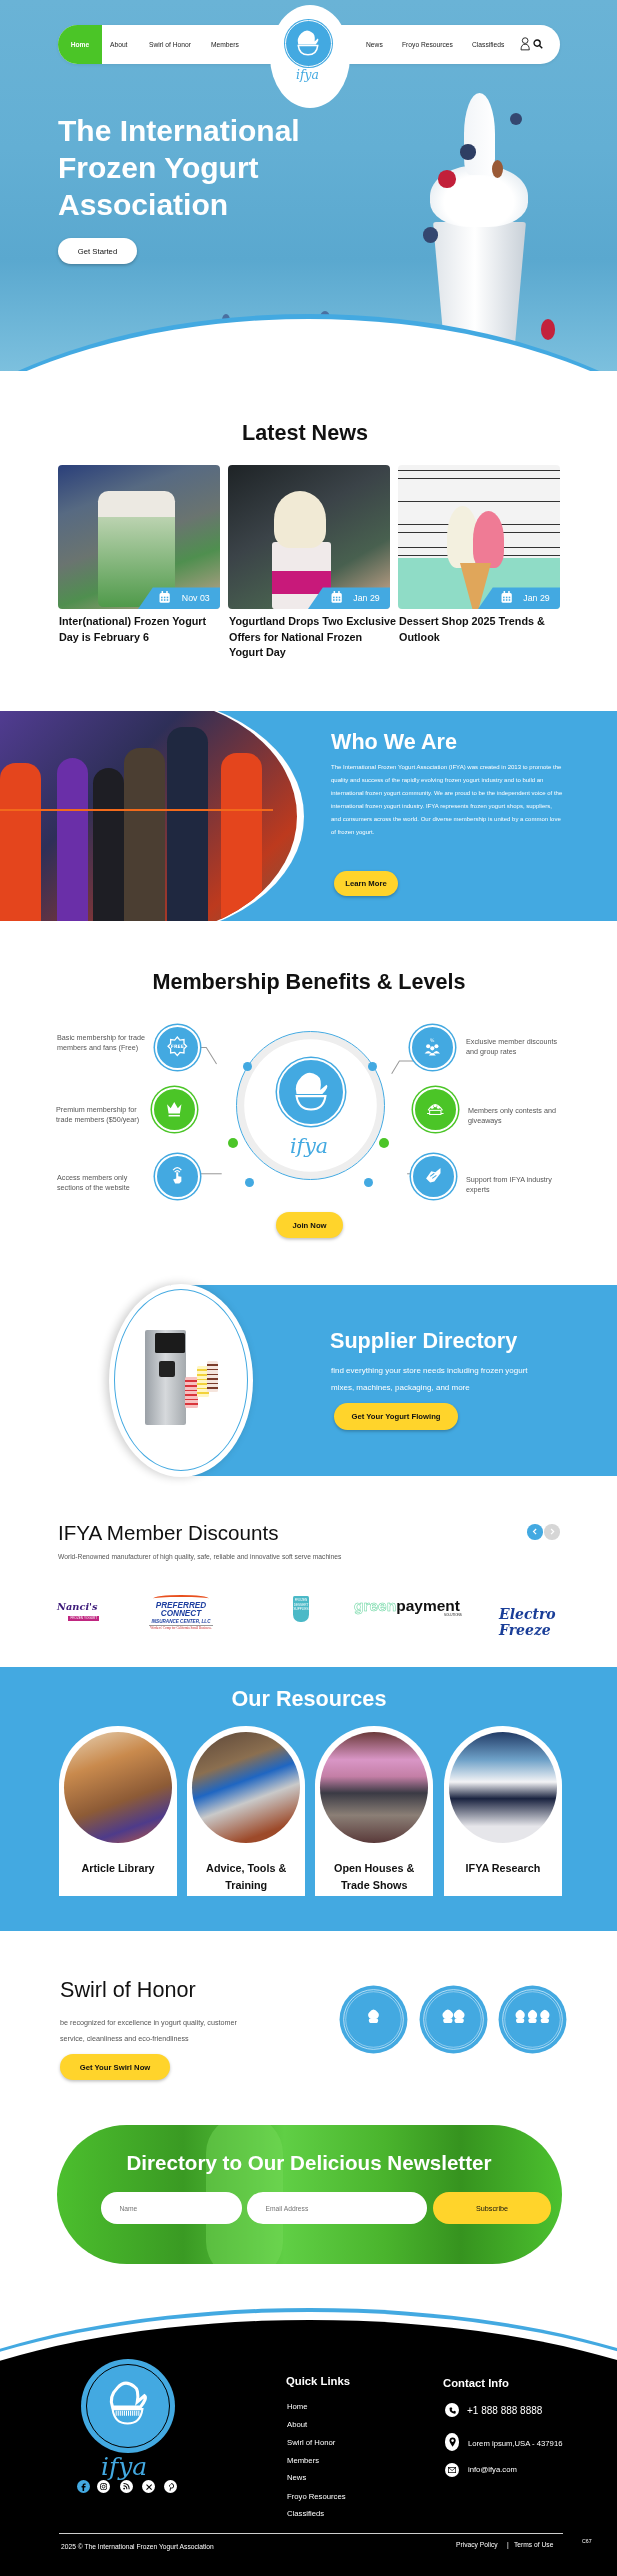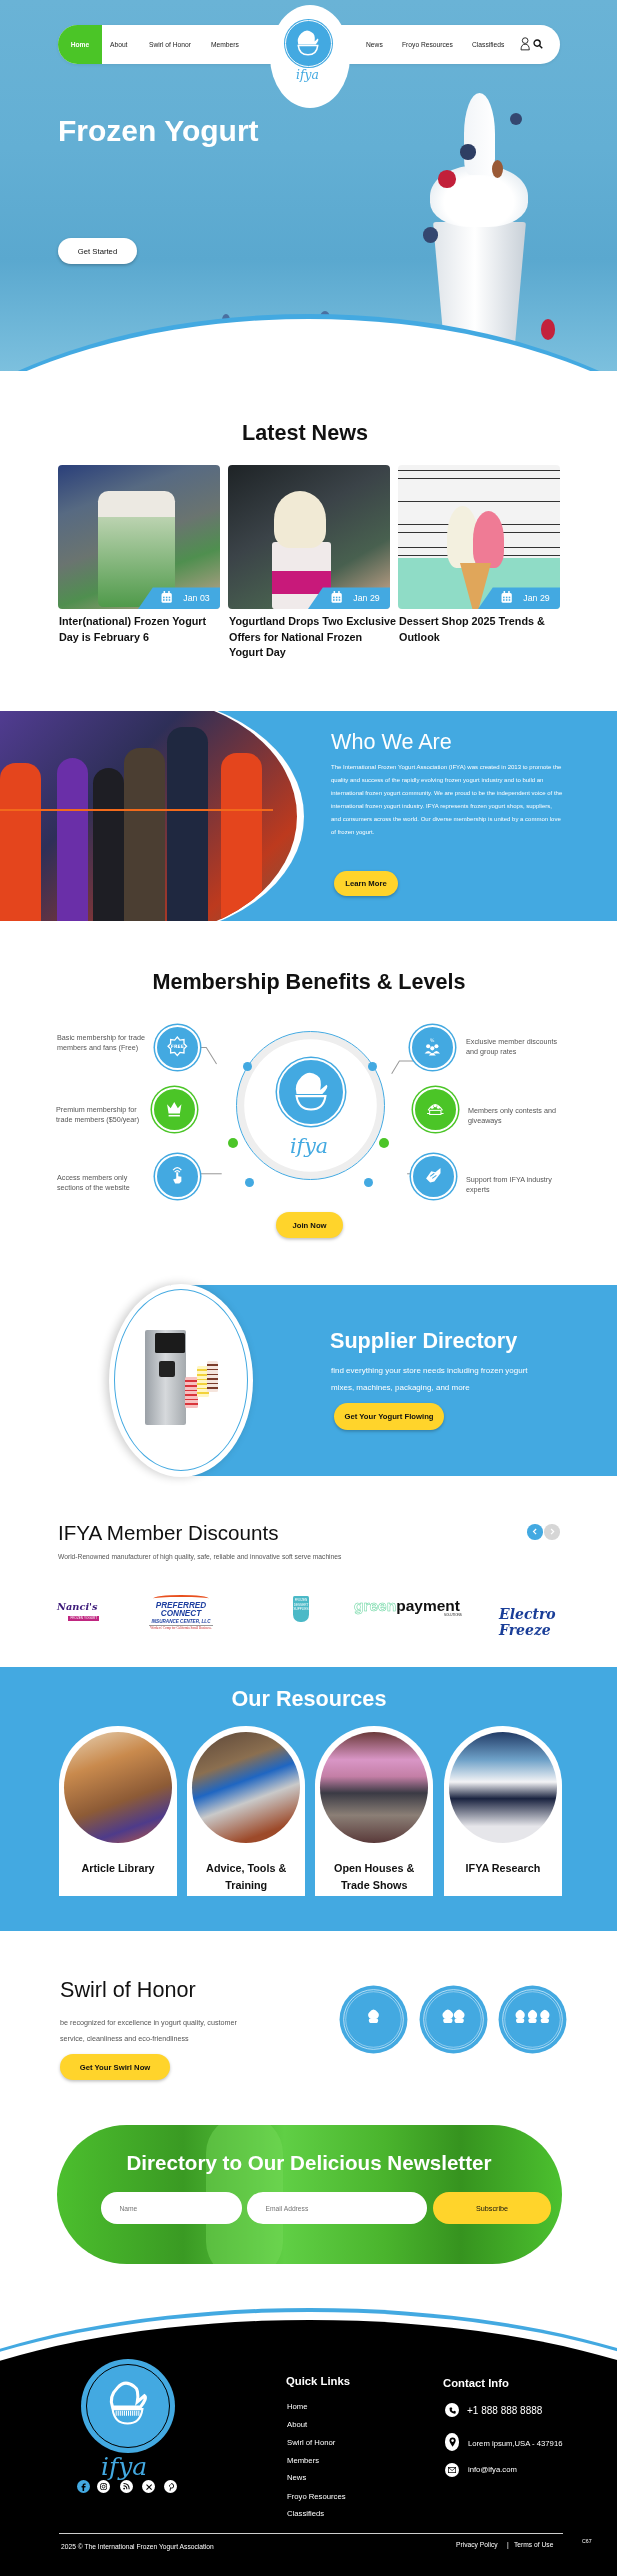--- a/index.html
+++ b/index.html
@@ -49,21 +49,23 @@
     <div class="abs" style="left:0;top:0;width:8.2px;height:12.4px;border-radius:50%;background:#4a6fa0"></div>
     <div class="abs" style="left:41px;top:5.2px;width:10.3px;height:14.4px;border-radius:50%;background:#3e5d8c"></div>
     <div class="abs" style="left:98px;top:-2.6px;width:10.3px;height:14.4px;border-radius:50%;background:#4a6fa0"></div>
     <div class="abs" style="left:116px;top:5.2px;width:12.4px;height:20.6px;border-radius:50%;background:#b4213d"></div>
     <div class="abs" style="left:131px;top:7.7px;width:13.4px;height:23px;border-radius:50%;background:#d0263e"></div>
     <div class="abs" style="left:319px;top:5.2px;width:14.4px;height:20.6px;border-radius:50%;background:#c3223c"></div>
   </div>
   <div class="hero-curve"></div>
 
   <div class="abs hero-title">
+    <div>The International</div>
     <div>Frozen Yogurt</div>
+    <div>Association</div>
   </div>
   <div class="abs btn-white">Get Started</div>
 </section>
 
 <nav class="abs nav">
   <div class="abs nav-home">Home</div>
   <div class="abs nav-item" style="left:52px">About</div>
   <div class="abs nav-item" style="left:91px">Swirl of Honor</div>
   <div class="abs nav-item" style="left:153px">Members</div>
   <div class="abs nav-item" style="left:308px">News</div>
@@ -102,21 +104,21 @@
           <rect x="14" y="0" width="3" height="7" fill="#fff"></rect>
           <g fill="#43a9e1">
             <rect x="4" y="11" width="3" height="3"></rect>
             <rect x="9.5" y="11" width="3" height="3"></rect>
             <rect x="15" y="11" width="3" height="3"></rect>
             <rect x="4" y="16" width="3" height="3"></rect>
             <rect x="9.5" y="16" width="3" height="3"></rect>
             <rect x="15" y="16" width="3" height="3"></rect>
           </g>
         </svg></span>
-    <span>Jan 03</span>
+    <span>Nov 03</span>
   </div>
 </div>
 <div class="abs news-card" style="left:228px;background:linear-gradient(150deg,#1e2326 0%,#3b4348 40%,#48604f 70%,#d8ad92 100%)">
   <div class="abs" style="left:44px;top:77px;width:59px;height:67px;background:#f0eaea;border-radius:3.1px"></div>
   <div class="abs" style="left:44px;top:106px;width:59px;height:23px;background:#c8197a"></div>
   <div class="abs" style="left:46px;top:26px;width:52px;height:57px;border-radius:50% 50% 30% 30%;background:#f1ead5"></div>
   <div class="abs date-tag">
     <span><svg width="11.3" height="12.4" viewBox="0 0 22 24">
           <rect x="1" y="4" width="20" height="19" rx="3" fill="#fff"></rect>
           <rect x="5" y="0" width="3" height="7" fill="#fff"></rect>
@@ -164,21 +166,21 @@
   <div class="abs who-photo" style="top:-15.5px;height:241px">
     <div class="abs" style="left:31px;top:67px;width:41px;height:170px;background:#e4451d;border-radius:15.5px 15.5px 0 0"></div>
     <div class="abs" style="left:88px;top:62px;width:31px;height:170px;background:#6a2fa8;border-radius:15.5px 15.5px 0 0"></div>
     <div class="abs" style="left:124px;top:72px;width:31px;height:165px;background:#1e1e24;border-radius:15.5px 15.5px 0 0"></div>
     <div class="abs" style="left:155px;top:52px;width:41px;height:185px;background:#4b3e32;border-radius:15.5px 15.5px 0 0"></div>
     <div class="abs" style="left:198px;top:31px;width:41px;height:206px;background:#1f2840;border-radius:15.5px 15.5px 0 0"></div>
     <div class="abs" style="left:252px;top:57px;width:41px;height:180px;background:#e4451d;border-radius:15.5px 15.5px 0 0"></div>
     <div class="abs" style="left:31px;top:113px;width:273px;height:2.6px;background:#f26a1b"></div>
   </div>
 </div>
-<h2 class="abs" style="left:331px;top:729px;font-size:21.6px;color:#fff;font-weight:normal">Who We Are</h2>
+<h2 class="abs" style="left:331px;top:729px;font-size:21.6px;color:#fff;font-weight:bold">Who We Are</h2>
 <p class="abs" style="left:331px;top:761px;width:232px;font-size:6px;line-height:13px;color:#fff">The International Frozen Yogurt Association (IFYA) was created in 2013 to promote the quality and success of the rapidly evolving frozen yogurt industry and to build an international frozen yogurt community.  We are proud to be the independent voice of the international frozen yogurt industry. IFYA represents frozen yogurt shops, suppliers, and consumers across the world. Our diverse membership is united by a common love of frozen yogurt.</p>
 <div class="abs btn-yellow" style="left:334px;top:871px;width:64px;height:25px;font-size:7.7px">Learn More</div>
 
 <h2 class="abs sec-title" style="left:0;top:969px;width:618px">Membership Benefits &amp; Levels</h2>
 
 <svg class="abs" style="left:0;top:1010px" width="618" height="206" viewBox="0 0 1199 400">
   <g stroke="#9a9a9a" stroke-width="2" fill="none">
     <polyline points="375,73 400,73 420,105"></polyline>
     <polyline points="375,318 430,318"></polyline>
     <polyline points="380,544 405,544 425,512"></polyline>
@@ -264,21 +266,21 @@
   <div class="abs" style="left:36px;top:46px;width:41px;height:95px;background:linear-gradient(90deg,#9aa0a6,#d6d9dc 50%,#a5aaae);border-radius:2.1px">
     <div class="abs" style="left:10.3px;top:3.1px;width:30px;height:19.6px;background:#1b1b1b;border-radius:1.5px"></div>
     <div class="abs" style="left:14.4px;top:31px;width:15.5px;height:15.5px;background:#222;border-radius:2.1px"></div>
   </div>
   <div class="abs" style="left:76px;top:93px;width:13.4px;height:31px;background:repeating-linear-gradient(0deg,#f7c0c0 0 3.1px,#d9343a 3.1px 4.6px);border-radius:1.5px"></div>
   <div class="abs" style="left:88px;top:82px;width:12.4px;height:31px;background:repeating-linear-gradient(0deg,#fff6c2 0 3.1px,#f2d23b 3.1px 4.6px);border-radius:1.5px"></div>
   <div class="abs" style="left:98px;top:77px;width:11.3px;height:31px;background:repeating-linear-gradient(0deg,#f5e5dd 0 3.1px,#7a3b2a 3.1px 4.6px);border-radius:1.5px"></div>
 </div>
 <h2 class="abs" style="left:330px;top:1328px;font-size:21.6px;color:#fff;font-weight:bold">Supplier Directory</h2>
 <p class="abs" style="left:331px;top:1362px;width:216px;font-size:8px;line-height:17px;color:#fff">find everything your store needs including frozen yogurt mixes, machines, packaging, and more</p>
-<div class="abs btn-yellow" style="left:334px;top:1403px;width:110px;height:27px;font-size:7.7px">Get Your Yogurt Flowing</div>
+<div class="abs btn-yellow" style="left:334px;top:1403px;width:124px;height:27px;font-size:7.7px">Get Your Yogurt Flowing</div>
 
 <h2 class="abs" style="left:58px;top:1521px;font-size:20.6px;font-weight:normal;color:#111">IFYA Member Discounts</h2>
 <p class="abs" style="left:58px;top:1553px;font-size:6.7px;color:#555">World-Renowned manufacturer of high quality, safe, reliable and innovative soft serve machines</p>
 <div class="abs" style="left:527px;top:1524px;width:15.5px;height:15.5px;border-radius:50%;background:#43a9e1;color:#fff;display:flex;align-items:center;justify-content:center">
   <svg width="6.2" height="7.2" viewBox="0 0 12 14">
       <polyline points="8,2 3,7 8,12" fill="none" stroke="#fff" stroke-width="2.4"></polyline>
     </svg>
 </div>
 <div class="abs" style="left:544px;top:1524px;width:15.5px;height:15.5px;border-radius:50%;background:#d6d6d6;display:flex;align-items:center;justify-content:center">
   <svg width="6.2" height="7.2" viewBox="0 0 12 14">

